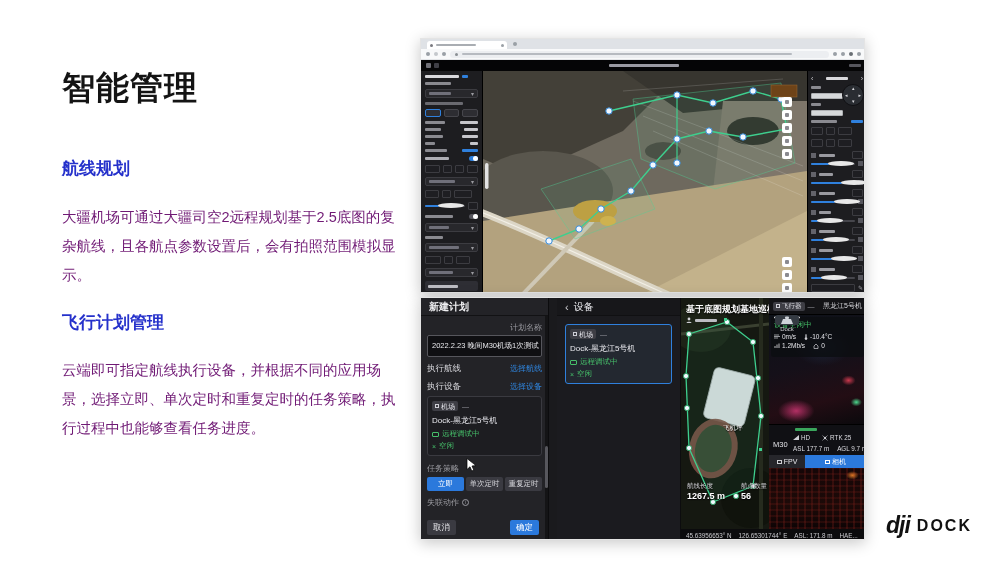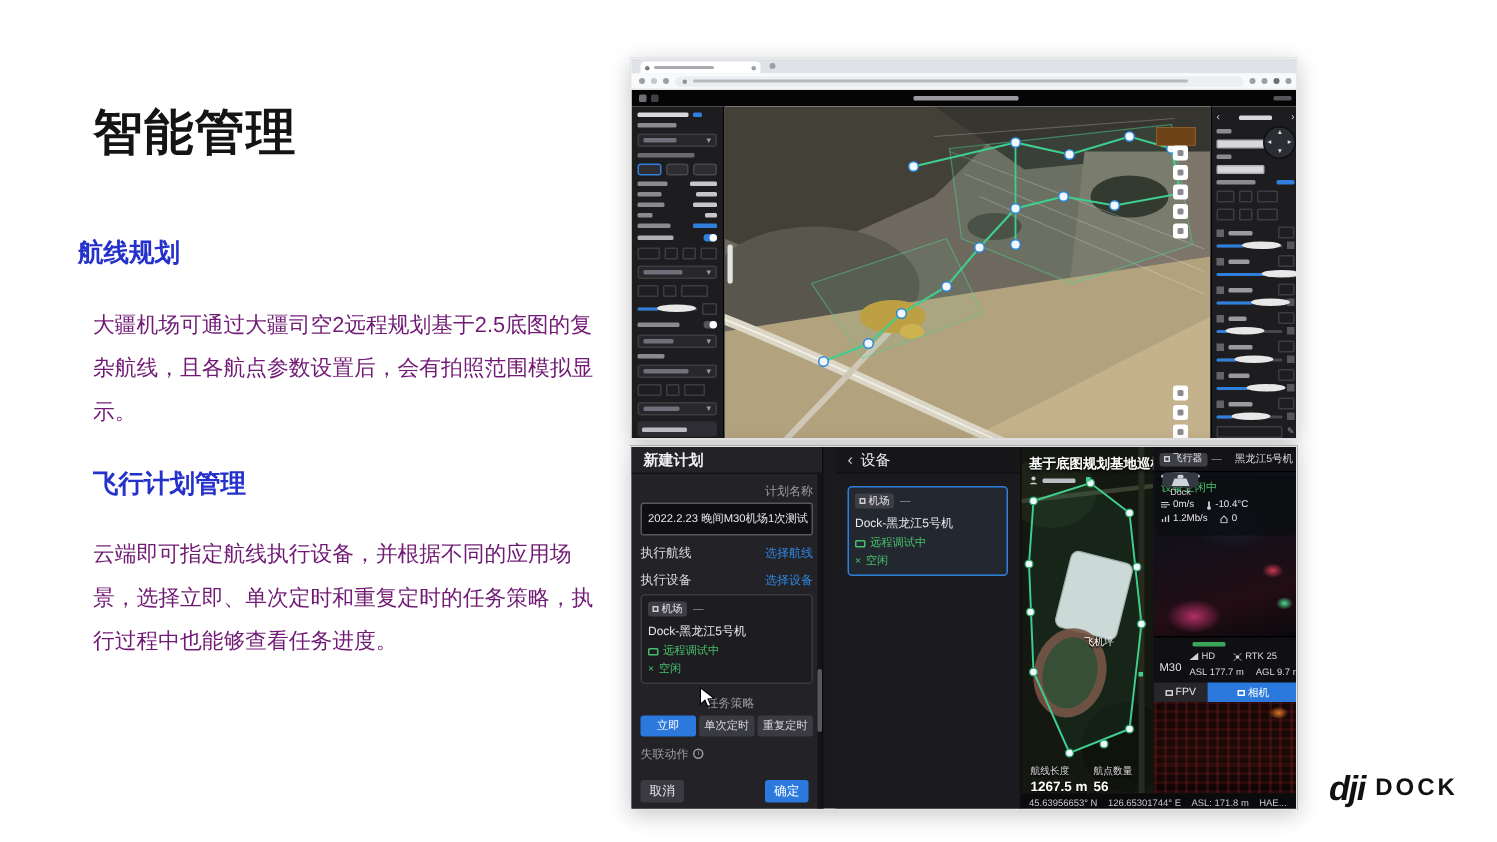--- a/index.html
+++ b/index.html
@@ -101,21 +101,21 @@
 
   
   .logo{left:886px;top:512px;display:flex;align-items:center;gap:7px;color:#111;}
   .logo .dji{font-size:23px;font-weight:800;font-style:italic;letter-spacing:-1px;}
   .logo .dock{font-size:16px;font-weight:600;letter-spacing:2px;}
 </style>
 </head>
 <body>
 
 <h1 class="abs intro-title">智能管理</h1>
-<h2 class="abs sec-head" style="left:52px;top:157px;">航线规划</h2>
+<h2 class="abs sec-head" style="left:62px;top:157px;">航线规划</h2>
 <p class="abs sec-body" style="left:62px;top:203px;">大疆机场可通过大疆司空2远程规划基于2.5底图的复杂航线，且各航点参数设置后，会有拍照范围模拟显示。</p>
 <h2 class="abs sec-head" style="left:62px;top:311px;">飞行计划管理</h2>
 <p class="abs sec-body" style="left:62px;top:356px;">云端即可指定航线执行设备，并根据不同的应用场景，选择立即、单次定时和重复定时的任务策略，执行过程中也能够查看任务进度。</p>
 
 <div class="abs shot shot-top">
 
   <div class="abs ts-tabs">
     <div class="abs ts-tab">
       <span class="dot" style="width:3px;height:3px;background:#7a7a80;position:absolute;left:3px;top:2.5px;"></span>
       <span class="bar" style="position:absolute;left:9px;top:3px;width:40px;height:2px;background:#a9adb2;"></span>
@@ -471,21 +471,21 @@
       <div style="font-size:8px;color:#e8e8ed;margin-top:4px;">Dock-黑龙江5号机</div>
       <div class="green" style="margin-top:3px;">
           <span class="gic"></span>
           <span>远程调试中</span>
         </div>
       <div class="green" style="margin-top:2px;">
           <span style="color:#46c06a;font-size:7px;line-height:1;">×</span>
           <span>空闲</span>
         </div>
     </div>
-    <div class="lbl" style="margin-top:7px;margin-left:44px;">任务策略</div>
+    <div class="lbl" style="margin-top:7px;">任务策略</div>
     <div class="seg">
       <div class="sel">立即</div>
       <div>单次定时</div>
       <div>重复定时</div>
     </div>
     <div style="display:flex;align-items:center;gap:3px;margin-top:6px;">
       <span class="lbl">失联动作</span>
       <span class="info-i">i</span>
     </div>
 
@@ -553,21 +553,21 @@
     </svg>
     <div class="abs" style="left:5px;top:5px;font-size:9px;font-weight:700;color:#fff;text-shadow:0 1px 2px #000;white-space:nowrap;">基于底图规划基地巡检</div>
     <div class="abs" style="left:5px;top:19px;display:flex;align-items:center;gap:3px;">
       <svg width="6" height="6" viewBox="0 0 6 6">
           <circle cx="3" cy="2" r="1.4" fill="#cfcfd4"></circle>
           <path d="M0.5,6 C0.5,4.2 5.5,4.2 5.5,6 Z" fill="#cfcfd4"></path>
         </svg>
       <span class="bar" style="width:22px;height:3px;background:#bdbdc3;"></span>
     </div>
     <div class="abs" style="left:42px;top:126px;font-size:6.5px;color:#fff;text-shadow:0 1px 1px #000;">飞机坪</div>
-    <div class="abs" style="left:6px;top:212px;display:flex;gap:4px;white-space:nowrap;">
+    <div class="abs" style="left:6px;top:184px;display:flex;gap:16px;white-space:nowrap;">
       <div>
         <div style="font-size:6.5px;color:#d8d8dd;text-shadow:0 1px 1px #000;">航线长度</div>
         <div style="font-size:9px;font-weight:700;color:#fff;text-shadow:0 1px 1px #000;">1267.5 m</div>
       </div>
       <div>
         <div style="font-size:6.5px;color:#d8d8dd;text-shadow:0 1px 1px #000;">航点数量</div>
         <div style="font-size:9px;font-weight:700;color:#fff;text-shadow:0 1px 1px #000;">56</div>
       </div>
     </div>
   </div>

